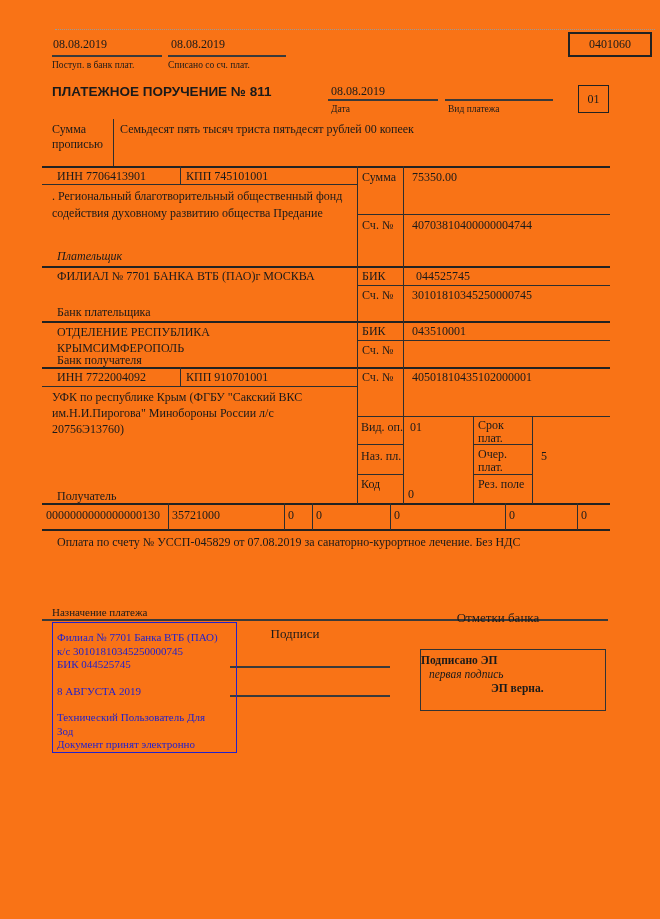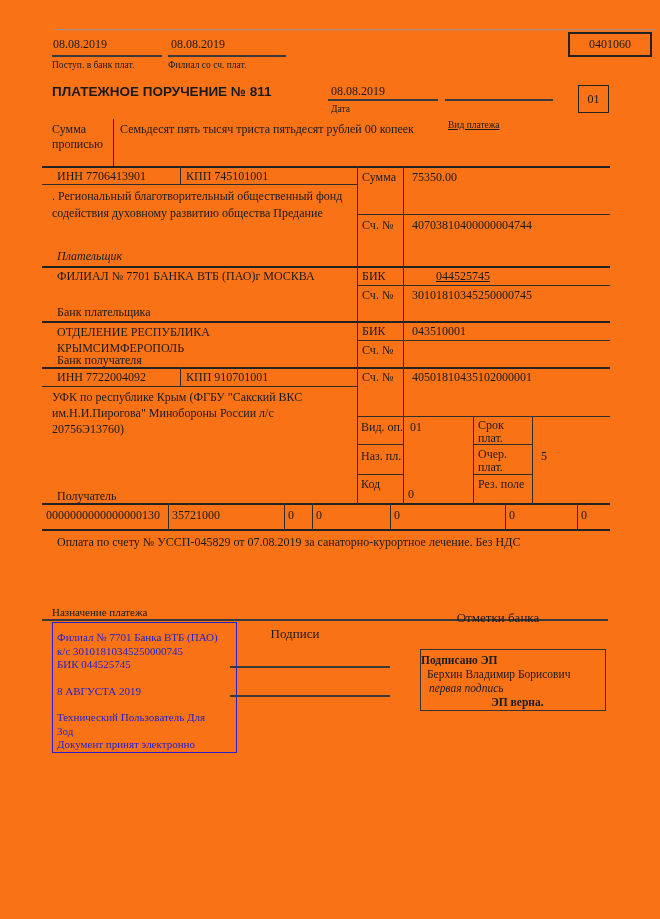--- a/index.html
+++ b/index.html
@@ -40,32 +40,32 @@
 <div class="doc">
 
   <div class="artifact"></div>
 
   <div class="t" style="left:53px; top:37px;">08.08.2019</div>
   <div class="underline" style="left:52px; top:55px; width:110px;"></div>
   <div class="t small" style="left:52px; top:60px;">Поступ. в банк плат.</div>
 
   <div class="t" style="left:171px; top:37px;">08.08.2019</div>
   <div class="underline" style="left:168px; top:55px; width:118px;"></div>
-  <div class="t small" style="left:168px; top:60px;">Филиал со сч. плат.</div>
+  <div class="t small" style="left:168px; top:60px;">Списано со сч. плат.</div>
 
   <div class="box" style="left:568px; top:32px; width:80px; height:21px; line-height:21px; font-size:12px;">0401060</div>
 
   <div class="t title" style="left:52px; top:84px;">ПЛАТЕЖНОЕ ПОРУЧЕНИЕ № 811</div>
 
   <div class="t" style="left:331px; top:84px;">08.08.2019</div>
   <div class="underline" style="left:328px; top:99px; width:110px;"></div>
   <div class="t small" style="left:331px; top:104px;">Дата</div>
 
   <div class="underline" style="left:445px; top:99px; width:108px;"></div>
-  <div class="t small" style="left:448px; top:120px;text-decoration:underline;">Вид платежа</div>
+  <div class="t small" style="left:448px; top:104px;">Вид платежа</div>
 
   <div class="box01" style="left:578px; top:85px; width:29px; height:26px; line-height:26px; font-size:12px;">01</div>
 
   <div class="t wrap" style="left:52px; top:122px; width:58px;">Сумма прописью</div>
   <div class="vl" style="left:113px; top:119px; height:48px;"></div>
   <div class="t wrap" style="left:120px; top:122px; width:486px;">Семьдесят пять тысяч триста пятьдесят рублей 00 копеек</div>
 
   <div class="hl2" style="left:42px; top:166px; width:568px;"></div>
   <div class="hl" style="left:42px; top:184px; width:315px;"></div>
   <div class="hl" style="left:357px; top:214px; width:253px;"></div>
@@ -101,21 +101,21 @@
   <div class="t" style="left:186px; top:169px;">КПП 745101001</div>
   <div class="t" style="left:362px; top:170px;">Сумма</div>
   <div class="t" style="left:412px; top:170px;">75350.00</div>
   <div class="t wrap" style="left:52px; top:188px; width:294px; line-height:17px;">. Региональный благотворительный общественный фонд содействия духовному развитию общества Предание</div>
   <div class="t" style="left:362px; top:218px;">Сч. №</div>
   <div class="t" style="left:412px; top:218px;">40703810400000004744</div>
   <div class="t" style="left:57px; top:249px;font-style:italic;">Плательщик</div>
 
   <div class="t" style="left:57px; top:269px;">ФИЛИАЛ № 7701 БАНКА ВТБ (ПАО)г МОСКВА</div>
   <div class="t" style="left:362px; top:269px;">БИК</div>
-  <div class="t" style="left:436px; top:269px;text-decoration:underline;">044525745</div>
+  <div class="t" style="left:416px; top:269px;">044525745</div>
   <div class="t" style="left:362px; top:288px;">Сч. №</div>
   <div class="t" style="left:412px; top:288px;">30101810345250000745</div>
   <div class="t" style="left:57px; top:305px;">Банк плательщика</div>
 
   <div class="t wrap" style="left:57px; top:324px; width:230px; line-height:16px;">ОТДЕЛЕНИЕ РЕСПУБЛИКА КРЫМСИМФЕРОПОЛЬ</div>
   <div class="t" style="left:362px; top:324px;">БИК</div>
   <div class="t" style="left:412px; top:324px;">043510001</div>
   <div class="t" style="left:362px; top:343px;">Сч. №</div>
   <div class="t" style="left:57px; top:353px;">Банк получателя</div>
 
@@ -160,18 +160,17 @@
     <div>к/с 30101810345250000745</div>
     <div>БИК 044525745</div>
     <div style="margin-top:13px;">8 АВГУСТА 2019</div>
     <div style="margin-top:13px;">Технический Пользователь Для</div>
     <div>Зод</div>
     <div>Документ принят электронно</div>
   </div>
 
   <div class="esign">
     <div class="c">Подписано ЭП</div>
-    <div class="n">Берхин Владимир Борисович</div>
     <div class="i">первая подпись</div>
     <div class="v">ЭП верна.</div>
   </div>
 
 </div>
 
 </body></html>

